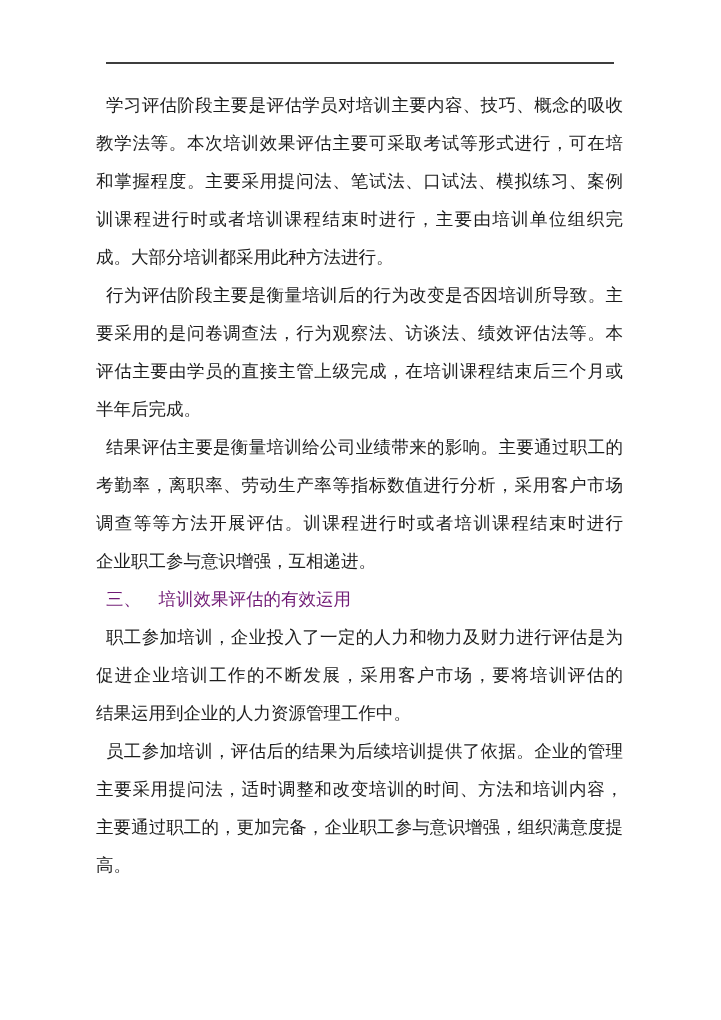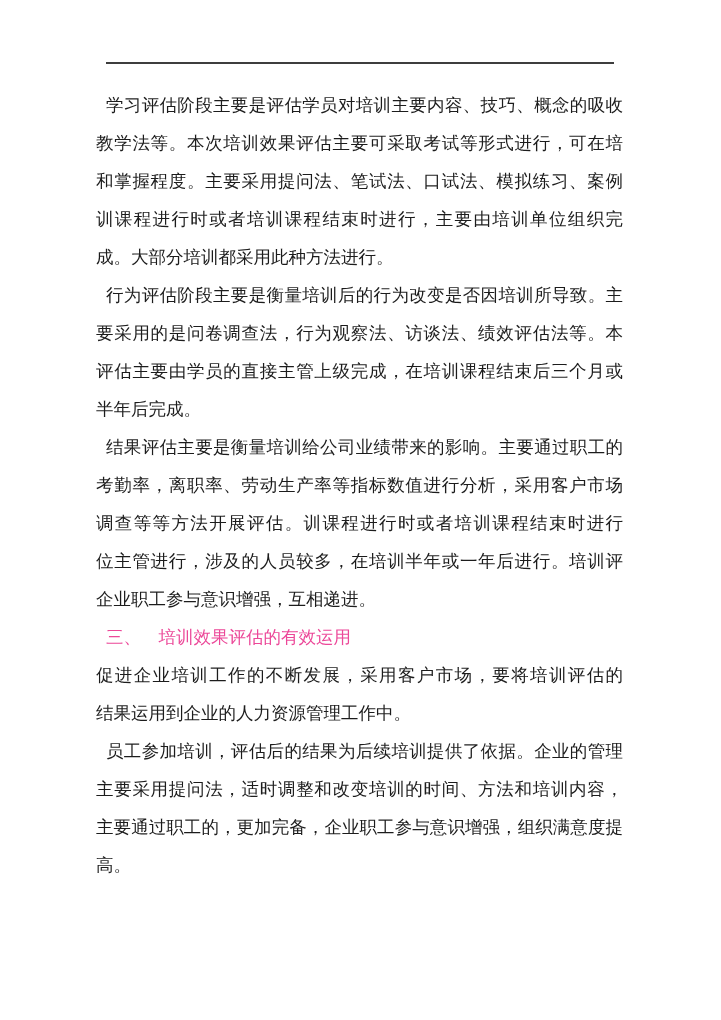--- a/index.html
+++ b/index.html
@@ -43,21 +43,21 @@
   }
   .line.full {
     white-space: normal;
     text-align: justify;
     text-align-last: justify;
   }
   .line.indent {
     padding-left: 10px;
   }
   .line.heading {
-    color: #ec4899;
+    color: #701a75;
   }
 </style>
 </head>
 <body>
 
 <div class="page">
   <div class="rule"></div>
   <div class="doc-body" id="doc-body">
       <div class="para">
         <div class="line full indent">学习评估阶段主要是评估学员对培训主要内容、技巧、概念的吸收</div>
@@ -69,27 +69,27 @@
       <div class="para">
         <div class="line full indent">行为评估阶段主要是衡量培训后的行为改变是否因培训所导致。主</div>
         <div class="line full">要采用的是问卷调查法，行为观察法、访谈法、绩效评估法等。本</div>
         <div class="line full">评估主要由学员的直接主管上级完成，在培训课程结束后三个月或</div>
         <div class="line">半年后完成。</div>
       </div>
       <div class="para">
         <div class="line full indent">结果评估主要是衡量培训给公司业绩带来的影响。主要通过职工的</div>
         <div class="line full">考勤率，离职率、劳动生产率等指标数值进行分析，采用客户市场</div>
         <div class="line full">调查等等方法开展评估。训课程进行时或者培训课程结束时进行</div>
-        <div class="line full">位主管进行，涉及的人员较多，在培训半年或一年后进行。培训评</div>
         <div class="line">企业职工参与意识增强，互相递进。</div>
       </div>
       <div class="para">
         <div class="line indent heading">三、　培训效果评估的有效运用</div>
       </div>
       <div class="para">
+        <div class="line full indent">职工参加培训，企业投入了一定的人力和物力及财力进行评估是为</div>
         <div class="line full">促进企业培训工作的不断发展，采用客户市场，要将培训评估的</div>
         <div class="line">结果运用到企业的人力资源管理工作中。</div>
       </div>
       <div class="para">
         <div class="line full indent">员工参加培训，评估后的结果为后续培训提供了依据。企业的管理</div>
         <div class="line full">主要采用提问法，适时调整和改变培训的时间、方法和培训内容，</div>
         <div class="line full">主要通过职工的，更加完备，企业职工参与意识增强，组织满意度提</div>
         <div class="line">高。</div>
       </div>
     </div>

